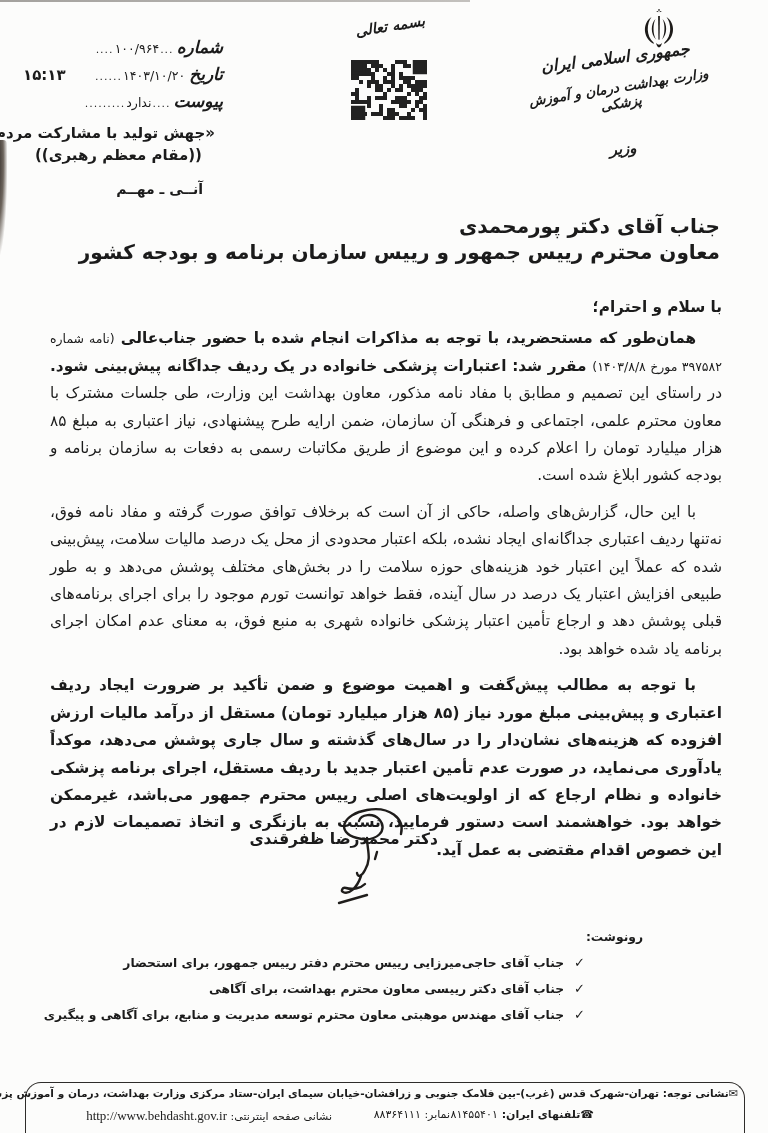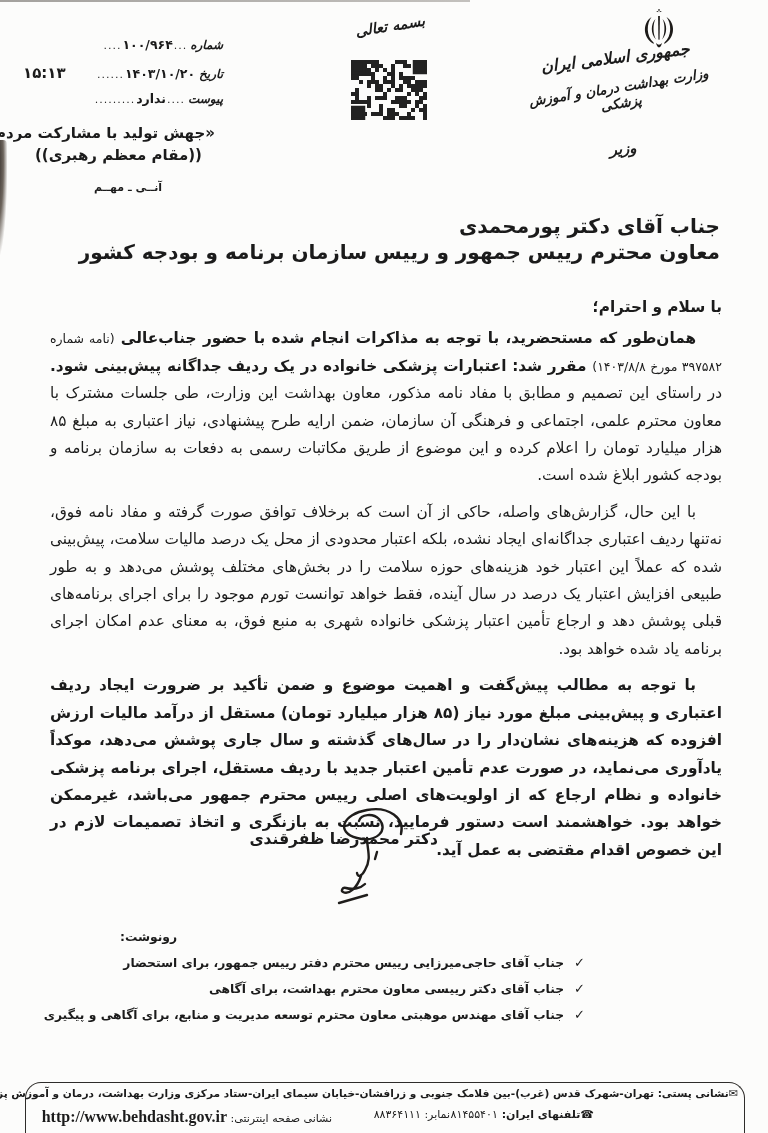--- a/index.html
+++ b/index.html
@@ -44,29 +44,29 @@
   .besmele {
     position: absolute; top: 18px; right: 323px; width: 110px;
     text-align: center; font-weight: bold; font-style: italic; font-size: 14.5px;
     transform: rotate(-9deg);
   }
   .qr { position: absolute; top: 60px; right: 341px; width: 76px; height: 60px; }
   .qr svg rect { fill: #222; }
   
   .meta { position: absolute; top: 37px; right: 545px; width: 200px; font-size: 12.5px; }
   .meta-row { display: flex; align-items: baseline; height: 27px; direction: rtl; }
-  .meta-label { font-weight: bold; font-style: italic; font-size: 12px; margin-left: 3px; white-space: nowrap; }
+  .meta-label { font-weight: bold; font-style: italic; font-size: 17px; margin-left: 3px; white-space: nowrap; }
   .meta-dots { color: #2a2a2a; letter-spacing: 1px; font-size: 11px; }
-  .meta-value { font-weight: bold; white-space: nowrap; padding: 0 1px; }
+  .meta-value { font-weight: normal; white-space: nowrap; padding: 0 1px; }
   .meta-extra { font-weight: bold; font-size: 15px; margin-right: auto; }
   .slogan-block { position: absolute; top: 122px; right: 553px; width: 180px; text-align: left; font-size: 15px; font-weight: bold; }
   .slogan-line { line-height: 22px; white-space: nowrap; }
   .priority {
     position: absolute; top: 181px; right: 565px; width: 150px;
-    font-weight: bold; font-size: 11px; text-align: center; white-space: nowrap;
+    font-weight: bold; font-size: 14px; text-align: right; white-space: nowrap;
   }
   
   .recipient { position: absolute; top: 213px; right: 48px; left: 52px; font-weight: bold; font-size: 20px; line-height: 26px; }
   
   .letter-body { position: absolute; top: 294px; right: 46px; left: 50px; font-size: 15.3px; line-height: 27.4px; text-align: justify; }
   .salutation { font-weight: bold; margin-bottom: 4px; }
   .para { text-indent: 26px; margin-bottom: 9px; }
   .b { font-weight: bold; }
   .ref-small { font-size: 12.5px; }
   .u {
@@ -74,42 +74,42 @@
     text-underline-offset: 5px;
   }
   .para-bold { font-weight: bold; }
   
   .signature-block { position: absolute; top: 830px; right: 330px; width: 170px; text-align: right; }
   .signature-name { font-weight: bold; font-size: 15.5px; white-space: nowrap; }
   .signature-scribble { position: absolute; top: 800px; left: 305px; width: 120px; height: 120px; }
   .signature-scribble path { fill: none; stroke: #1f1d1b; stroke-width: 2.4; stroke-linecap: round; }
   
   .cc-block { position: absolute; top: 930px; right: 125px; left: 120px; font-size: 12.3px; }
-  .cc-label { font-weight: bold; text-align: left; margin-bottom: 6px; }
+  .cc-label { font-weight: bold; text-align: right; margin-bottom: 6px; }
   .cc-item { display: flex; direction: rtl; align-items: baseline; line-height: 25px; justify-content: flex-start; padding-right: 58px; }
   .cc-check { font-size: 13px; margin-left: 10px; font-weight: bold; }
   .cc-text { white-space: nowrap; font-weight: 600; text-align: center; }
   
   .footer-box {
     position: absolute; top: 1082px; right: 23px; left: 25px; height: 52px;
     border: 1.7px solid #2e2c2a; border-bottom: none;
     border-radius: 16px 16px 0 0;
   }
   .footer-address {
     position: absolute; top: 4px; right: 6px; left: 6px;
     font-size: 10.6px; font-weight: bold; white-space: nowrap;
     text-align: center; direction: rtl;
   }
   .footer-icon { font-size: 11px; }
   .footer-line2 { position: absolute; top: 25px; right: 0; left: 0; height: 20px; font-size: 11px; }
   .footer-phone { position: absolute; right: 150px; top: 0; font-weight: bold; white-space: nowrap; }
   .footer-phone .num, .footer-fax .num { font-weight: normal; }
   .footer-fax { position: absolute; right: 294px; top: 0; white-space: nowrap; }
   .footer-web { position: absolute; right: 412px; top: 0; white-space: nowrap; }
-  .footer-web .url { direction: ltr; unicode-bidi: embed; font-weight: bold; font-size: 16px; font-family: "Liberation Serif", serif; }
+  .footer-web .url { direction: ltr; unicode-bidi: embed; font-weight: normal; font-size: 13px; font-family: "Liberation Serif", serif; }
 </style>
 </head>
 <body>
 
 <div class="page">
 
   <div class="artifact-top-edge"></div>
   <div class="artifact-left-smudge"></div>
 
   <div class="emblem">
@@ -348,21 +348,21 @@
       <span class="cc-text">جناب آقای دکتر رییسی معاون محترم بهداشت، برای آگاهی</span>
     </div>
     <div class="cc-item">
       <span class="cc-check">✓</span>
       <span class="cc-text">جناب آقای مهندس موهبتی معاون محترم توسعه مدیریت و منابع، برای آگاهی و پیگیری</span>
     </div>
   </div>
 
   <div class="footer-box">
     <div class="footer-address">
-      <span class="footer-icon">✉</span><span class="b">نشانی پستی:</span><span> تهران-شهرک قدس (غرب)-بین فلامک جنوبی و زرافشان-خیابان سیمای ایران-ستاد مرکزی وزارت بهداشت، درمان و آموزش پزشکی</span>
+      <span class="footer-icon">✉</span><span class="b">نشانی توجه:</span><span> تهران-شهرک قدس (غرب)-بین فلامک جنوبی و زرافشان-خیابان سیمای ایران-ستاد مرکزی وزارت بهداشت، درمان و آموزش پزشکی</span>
     </div>
     <div class="footer-line2">
       <span class="footer-phone"><span class="footer-icon">☎</span><span>تلفنهای ایران: </span><span class="num">۸۱۴۵۵۴۰۱</span></span>
       <span class="footer-fax"><span>نمابر: </span><span class="num">۸۸۳۶۴۱۱۱</span></span>
       <span class="footer-web"><span>نشانی صفحه اینترنتی: </span><span class="url">http://www.behdasht.gov.ir</span></span>
     </div>
   </div>
 
 </div>
 

